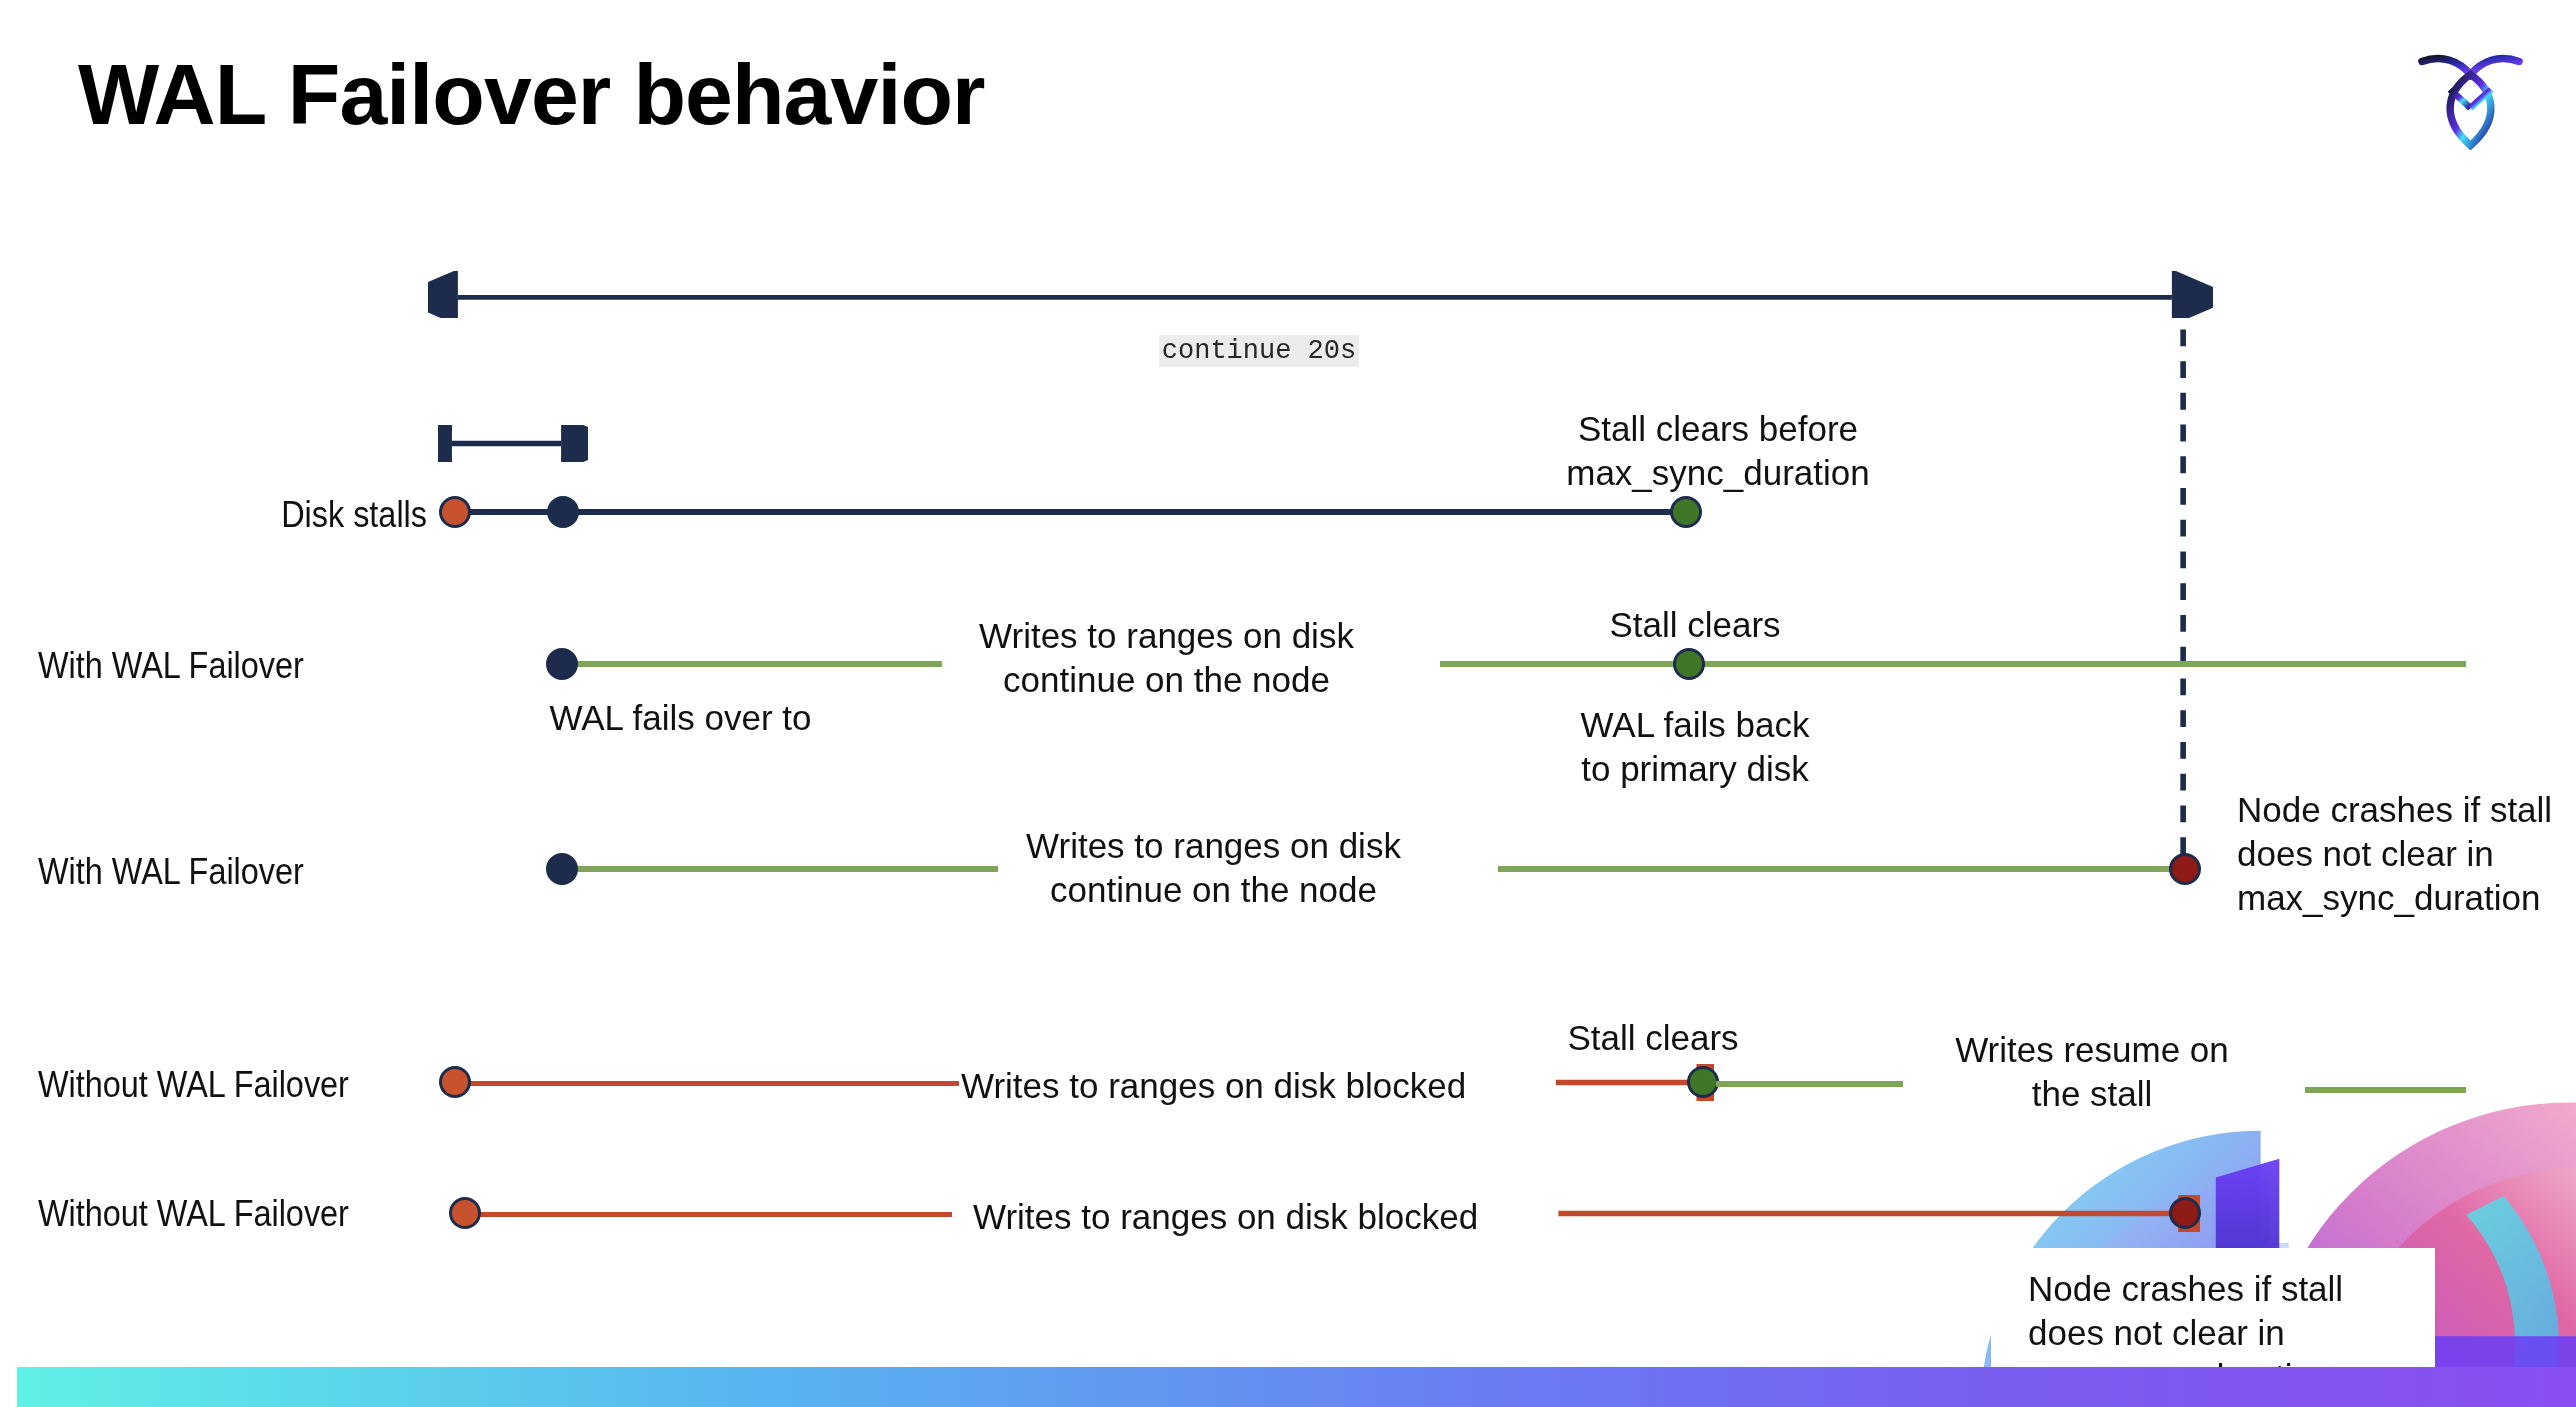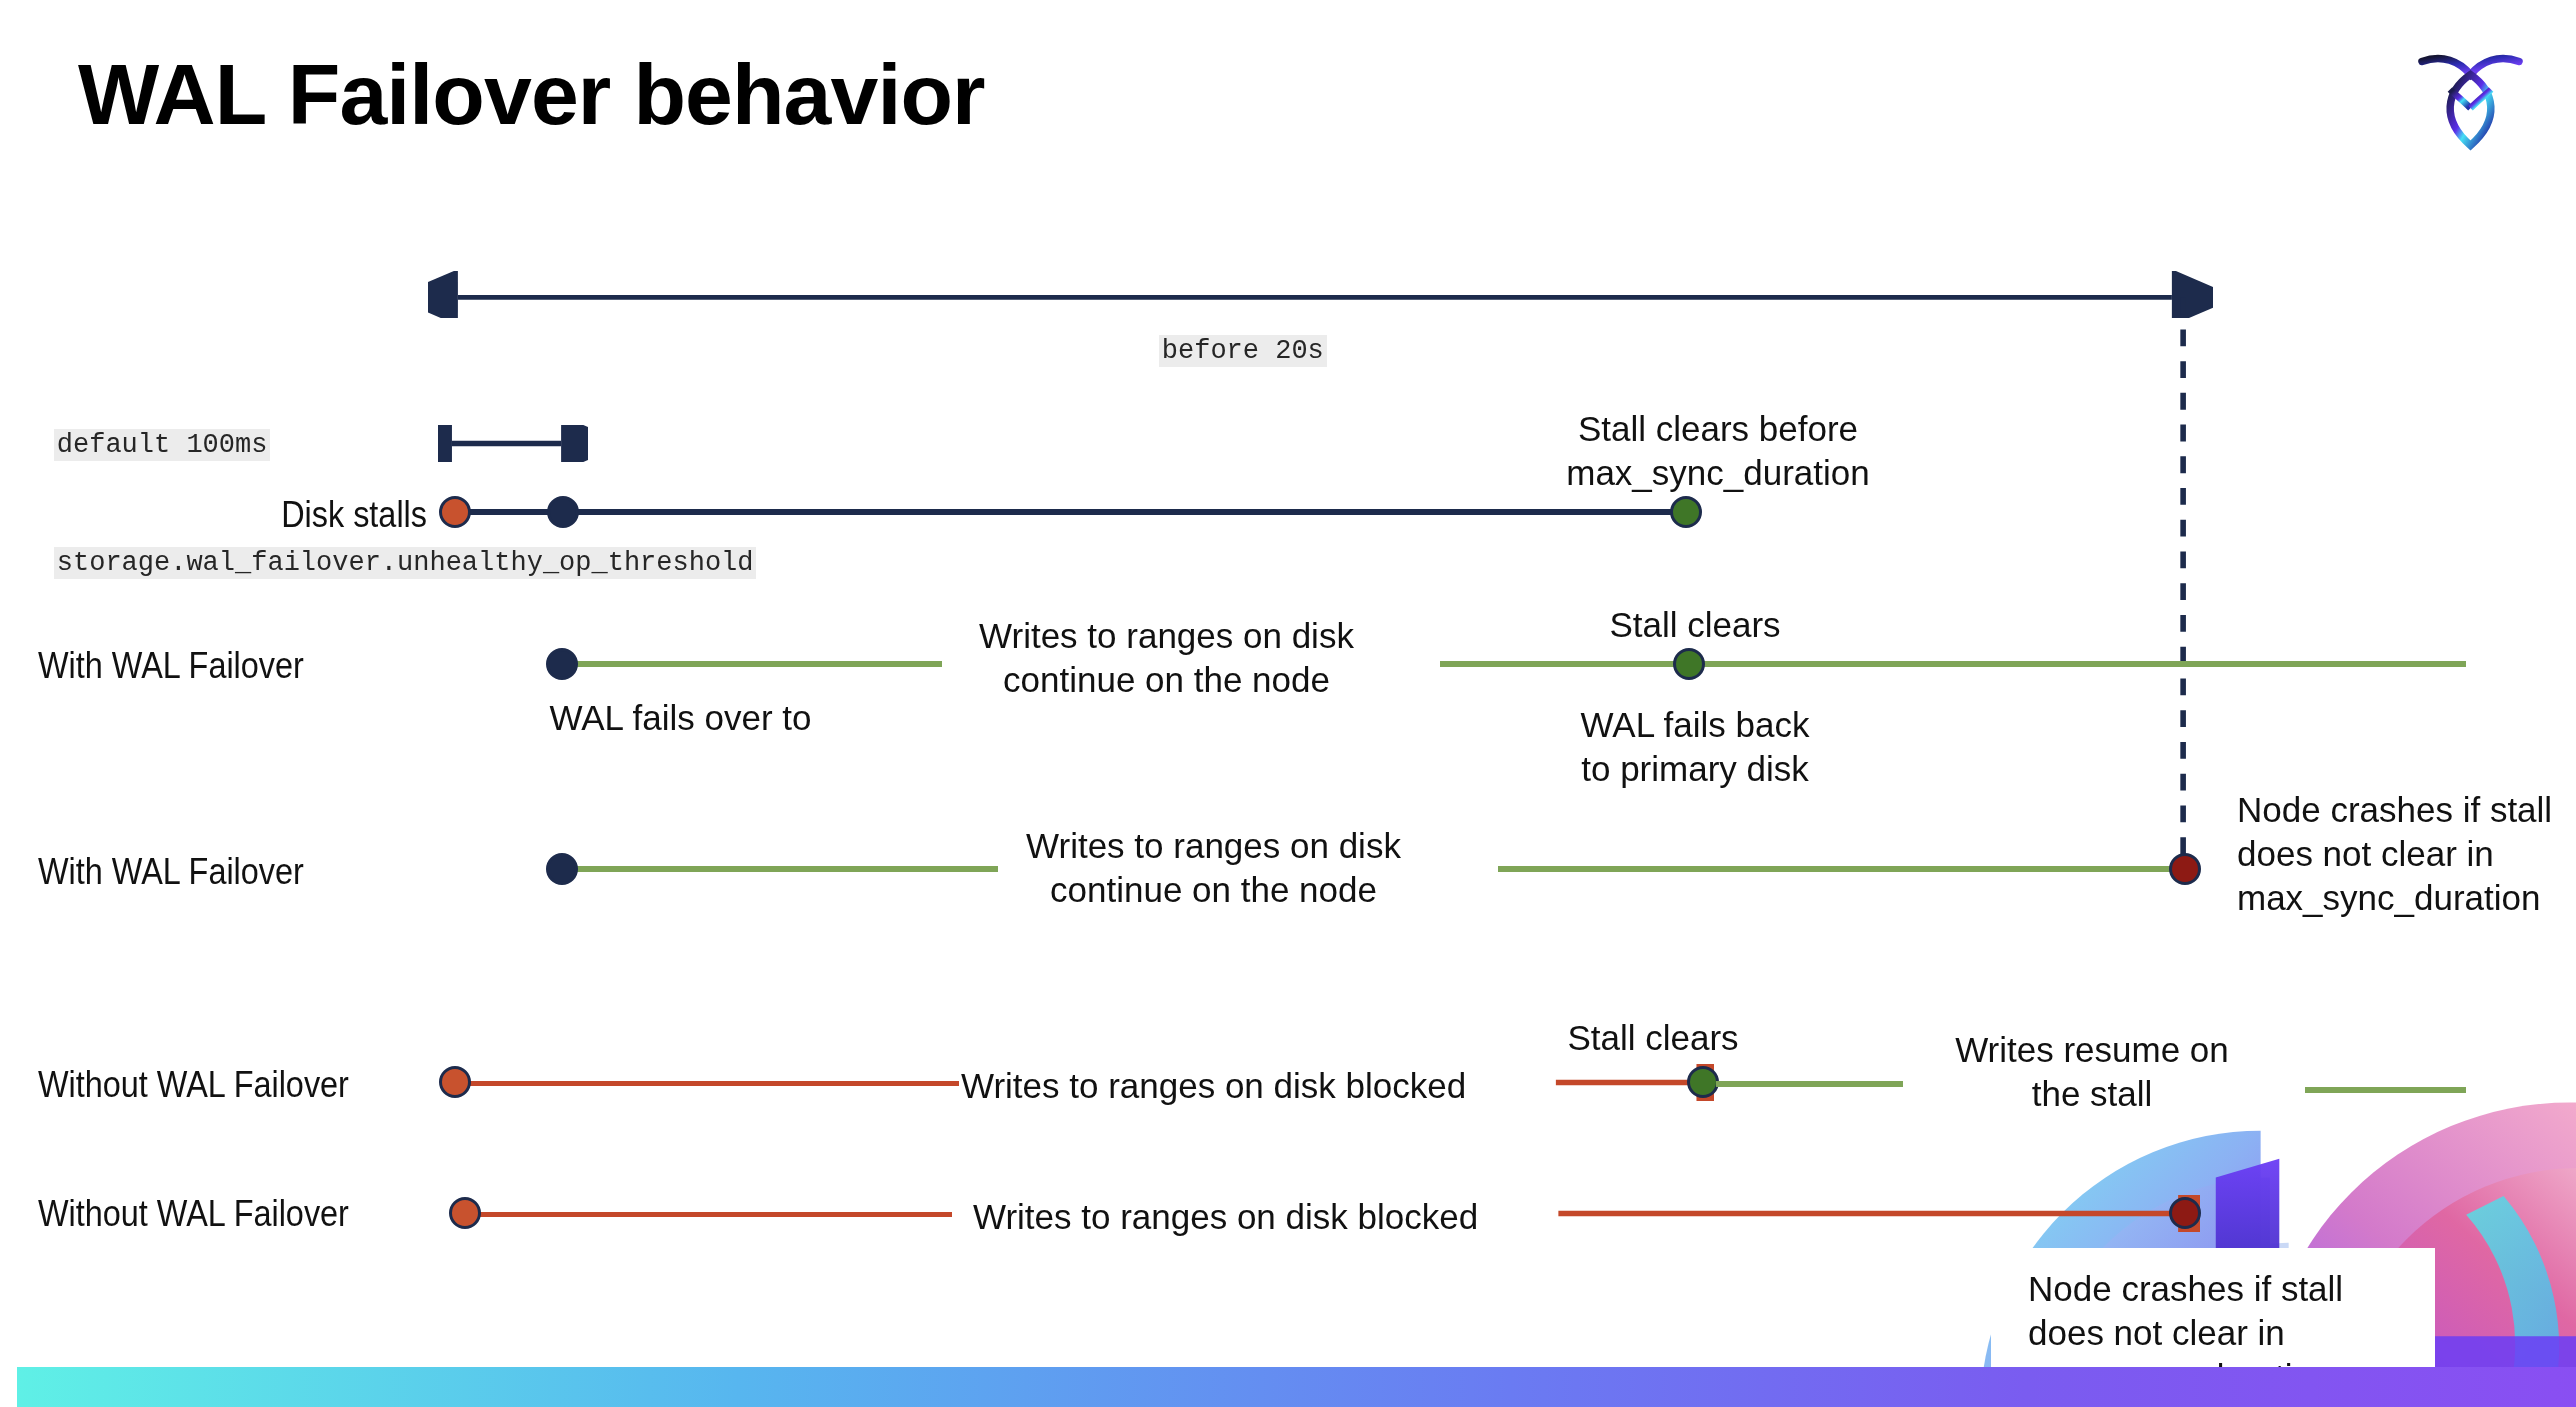--- a/index.html
+++ b/index.html
@@ -122,27 +122,23 @@
       </marker>
     </defs>
     <line x1="32" y1="28" x2="1866" y2="28" stroke="#1d2b4c" stroke-width="5" marker-start="url(#arrL)" marker-end="url(#arrR)"></line>
   </svg>
 
   <svg style="position:absolute;left:2154px;top:297px;width:28px;height:580px;" viewBox="0 0 30 620" width="28" height="580">
     <line x1="13" y1="0" x2="13" y2="615" stroke="#1d2b4c" stroke-width="6" stroke-dasharray="18,16"></line>
   </svg>
 
   <div class="code-label" style="left:1142px;top:254px;">
-    <div><span>before 20s</span></div>
-  </div>
-
-  <div class="code-label" style="left:37px;top:348px;">
-    <div><span>default 100ms</span></div>
-    <div><span>storage.wal_failover.unhealthy_op_threshold</span></div>
-  </div>
+    <div><span>continue 20s</span></div>
+  </div>
+
 
   <svg style="position:absolute;left:421px;top:425px;width:150px;height:37px;" viewBox="0 0 160 40" width="150" height="37">
     <defs>
       <marker id="arrL2" markerWidth="14" markerHeight="14" refX="12" refY="5" orient="auto">
         <path d="M12,0 L12,10 L0,5 Z" fill="#1d2b4c"></path>
       </marker>
       <marker id="arrR2" markerWidth="14" markerHeight="14" refX="2" refY="5" orient="auto">
         <path d="M2,0 L2,10 L14,5 Z" fill="#1d2b4c"></path>
       </marker>
     </defs>

